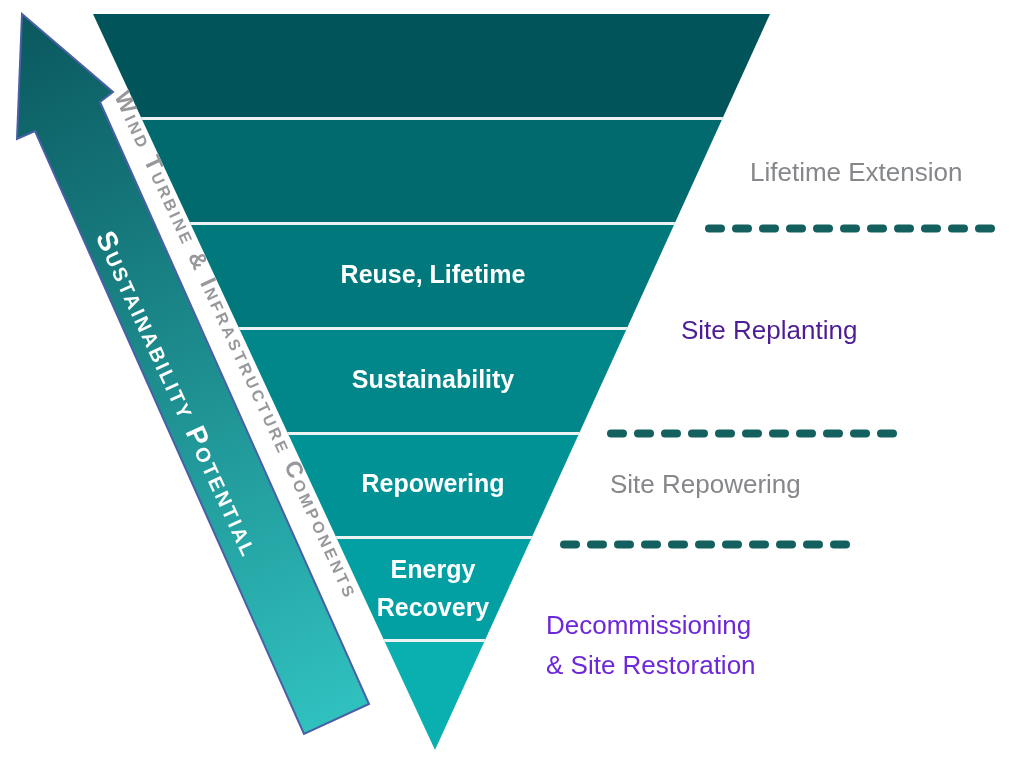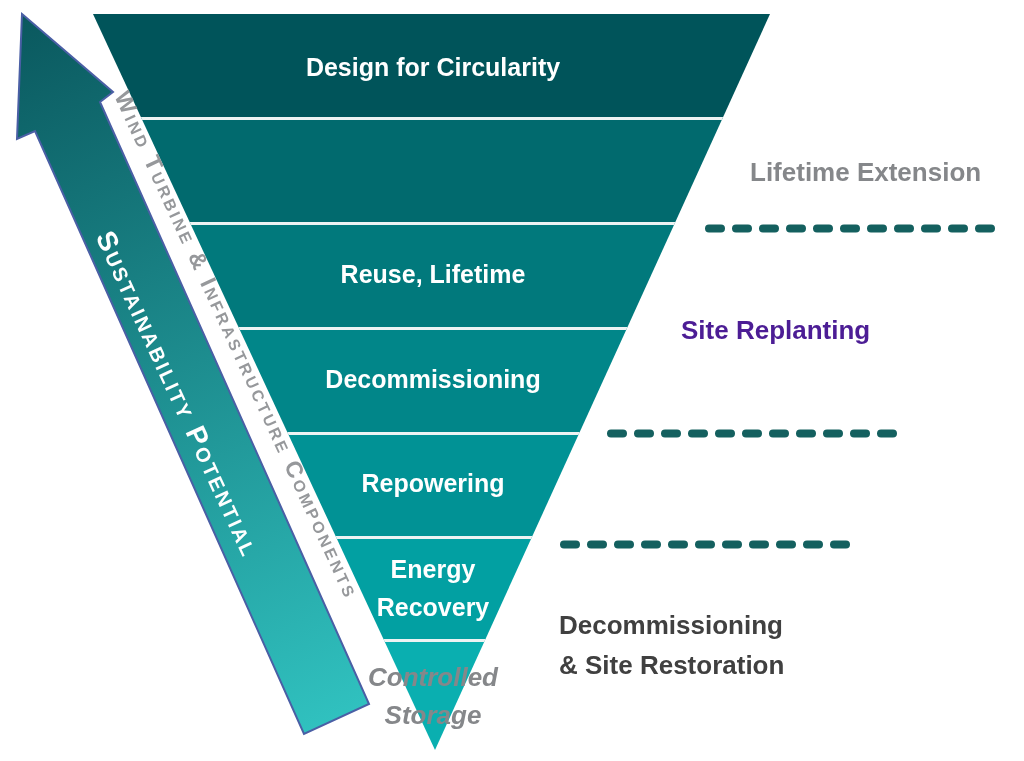--- a/index.html
+++ b/index.html
@@ -20,21 +20,21 @@
   .band-label.wrap{white-space:normal;line-height:1.5;}
   .band-label.muted{font-size:26px;font-style:italic;line-height:1.45;white-space:normal;}
 
   
   .diag{position:absolute;transform-origin:0 0;transform:rotate(65.3deg);
         font-weight:bold;font-variant:small-caps;white-space:nowrap;}
   .arrow-label{left:118px;top:226px;font-size:28px;letter-spacing:2.5px;}
   .edge-label{left:133px;top:87px;font-size:23px;letter-spacing:3px;}
 
   
-  .side-label{position:absolute;font-weight:bold;font-size:26px;line-height:1;
+  .side-label{position:absolute;font-weight:normal;font-size:26px;line-height:1;
               white-space:nowrap;}
   .side-label.wrap{white-space:normal;line-height:1.55;}
   .dash-line{position:absolute;display:block;}
 
   svg{position:absolute;left:0;top:0;overflow:visible;}
 </style>
 </head>
 <body style="background: rgb(255, 255, 255);">
 
 <div class="stage">
@@ -58,42 +58,41 @@
     <div class="band" style="top: 536px; height: 103px; background: rgb(2, 160, 162);"></div>
     <div class="band" style="top: 639px; height: 122px; background: rgb(10, 175, 176);"></div>
     <div class="divider" style="top: 117px; background: rgb(237, 243, 243);"></div>
     <div class="divider" style="top: 222px; background: rgb(237, 243, 243);"></div>
     <div class="divider" style="top: 327px; background: rgb(237, 243, 243);"></div>
     <div class="divider" style="top: 432px; background: rgb(237, 243, 243);"></div>
     <div class="divider" style="top: 536px; background: rgb(237, 243, 243);"></div>
     <div class="divider" style="top: 639px; background: rgb(237, 243, 243);"></div>
   </div>
 
-  <div class="band-label" style="top:55px">Design for Circularity</div>
   <div class="band-label" style="top:262px">Reuse, Lifetime</div>
-  <div class="band-label" style="top:367px">Decommissioning</div>
+  <div class="band-label" style="top:367px">Sustainability</div>
   <div class="band-label" style="top:471px">Repowering</div>
   <div class="band-label wrap" style="top:551px;width:130px">Energy Recovery</div>
-  <div class="band-label muted" id="controlled-label" style="top: 659px; width: 170px; color: rgb(133, 135, 138);">Controlled Storage</div>
 
   <div class="diag arrow-label" id="arrow-label" style="color: rgb(255, 255, 255);">Sustainability Potential</div>
   <div class="diag edge-label" id="edge-label" style="color: rgb(150, 152, 155);">Wind Turbine &amp; Infrastructure Components</div>
 
   <div class="side-label rp-text" style="left: 750px; top: 159px; color: rgb(133, 135, 138);">Lifetime Extension</div>
 
   <svg class="dash-line" style="left:703px;top:224px" width="298" height="9">
     <line x1="6" y1="4.5" x2="292" y2="4.5" stroke-width="8" stroke-dasharray="12 15" stroke-linecap="round" stroke="#14605F"></line>
   </svg>
 
   <div class="side-label rp-text" style="left: 681px; top: 317px; color: #4c1d95;">Site Replanting</div>
 
   <svg class="dash-line" style="left:605px;top:429px" width="296" height="9">
     <line x1="6" y1="4.5" x2="290" y2="4.5" stroke-width="8" stroke-dasharray="12 15" stroke-linecap="round" stroke="#14605F"></line>
   </svg>
 
+  <div class="side-label rp-text" style="left: 610px; top: 471px; color: rgb(133, 135, 138);">Site Repowering</div>
 
   <svg class="dash-line" style="left:558px;top:540px" width="300" height="9">
     <line x1="6" y1="4.5" x2="294" y2="4.5" stroke-width="8" stroke-dasharray="12 15" stroke-linecap="round" stroke="#14605F"></line>
   </svg>
 
-  <div class="side-label rp-text wrap" style="left: 559px; top: 605px; width: 228px; color: #404040;">Decommissioning &amp; Site Restoration</div>
+  <div class="side-label rp-text wrap" style="left: 546px; top: 605px; width: 228px; color: #6d28d9;">Decommissioning &amp; Site Restoration</div>
 
 </div>
 
 </body></html>

